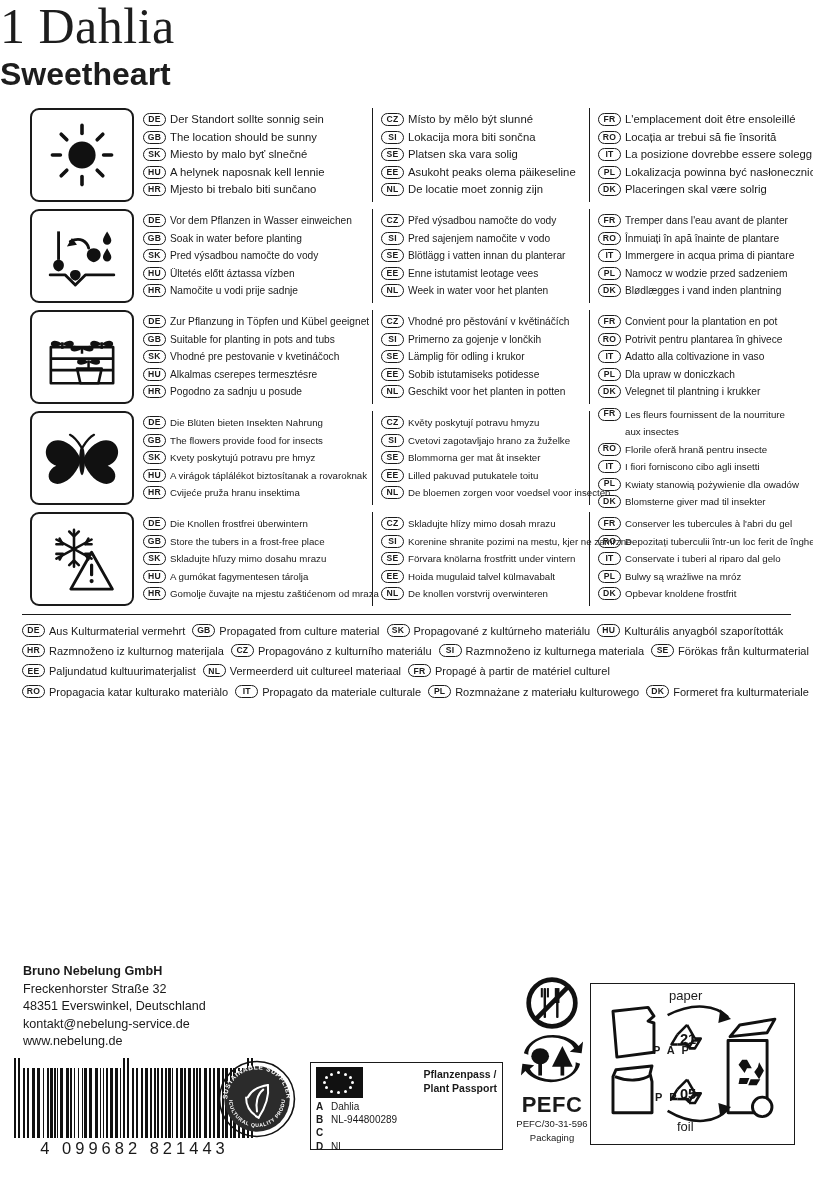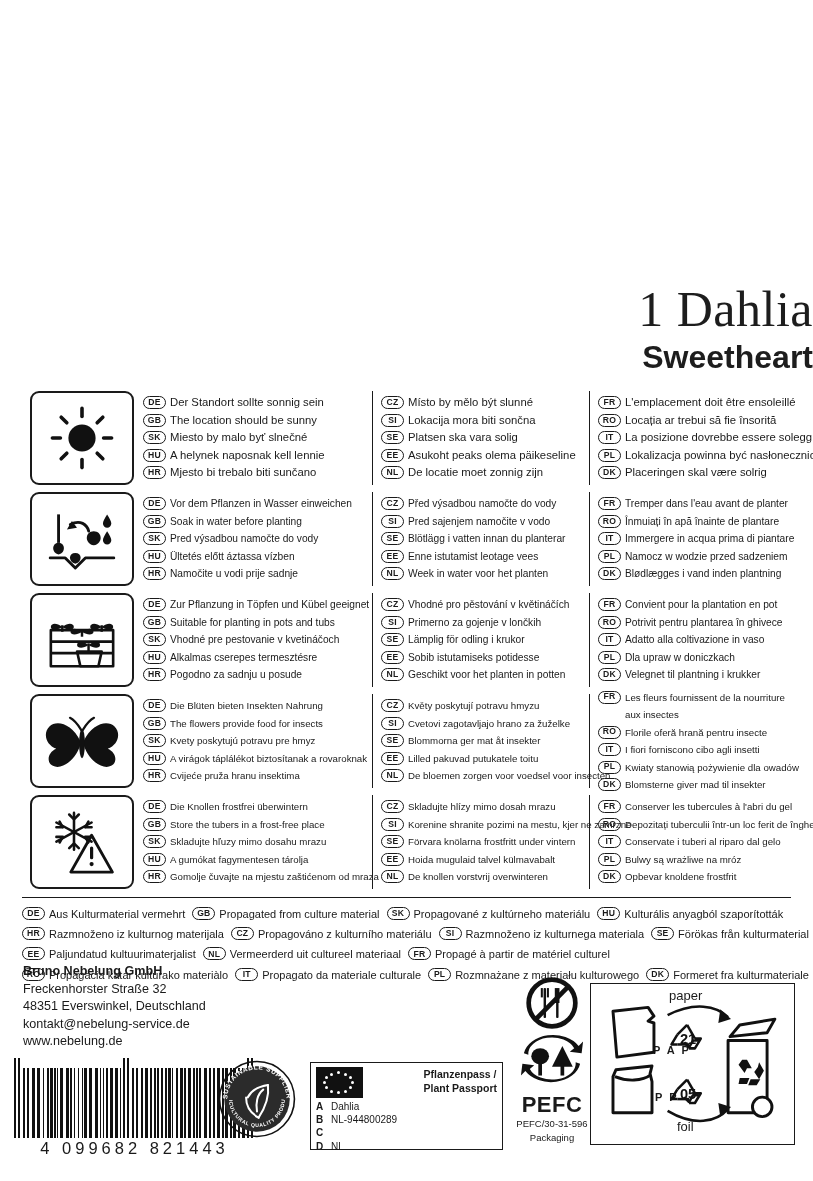--- a/index.html
+++ b/index.html
@@ -8,21 +8,21 @@
     width: 813px;
     height: 1181px;
     background: #ffffff;
     font-family: "Liberation Sans", sans-serif;
     color: #1a1a1a;
     position: relative;
     overflow: hidden;
   }
 
   
-  .title-area { text-align: right; padding-top: 283px; }
+  .title-area { text-align: left; }
   .title-main {
     font-family: "Liberation Serif", serif;
     font-size: 50px;
     line-height: 52px;
     letter-spacing: 0.5px;
     color: #1d1d1d;
   }
   .title-sub {
     font-size: 32px;
     line-height: 40px;

